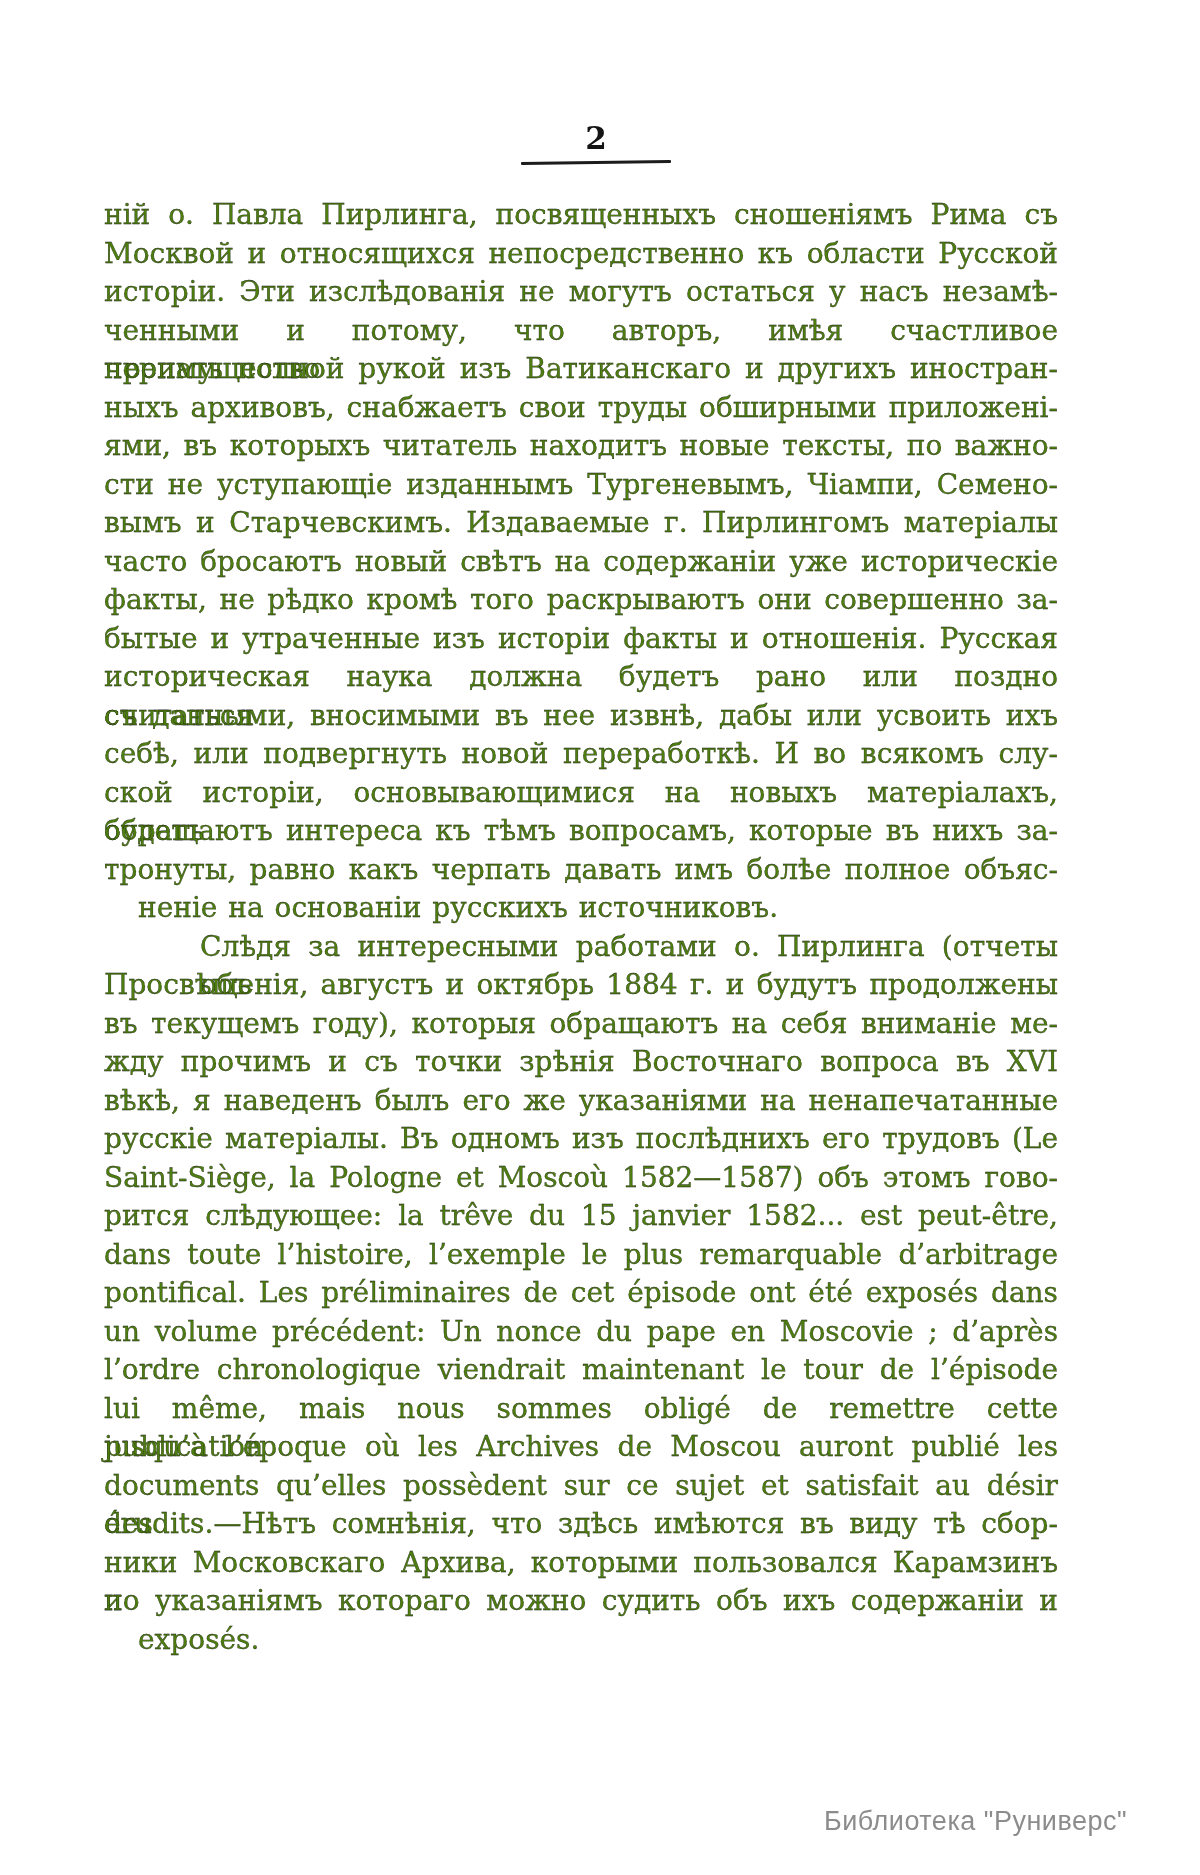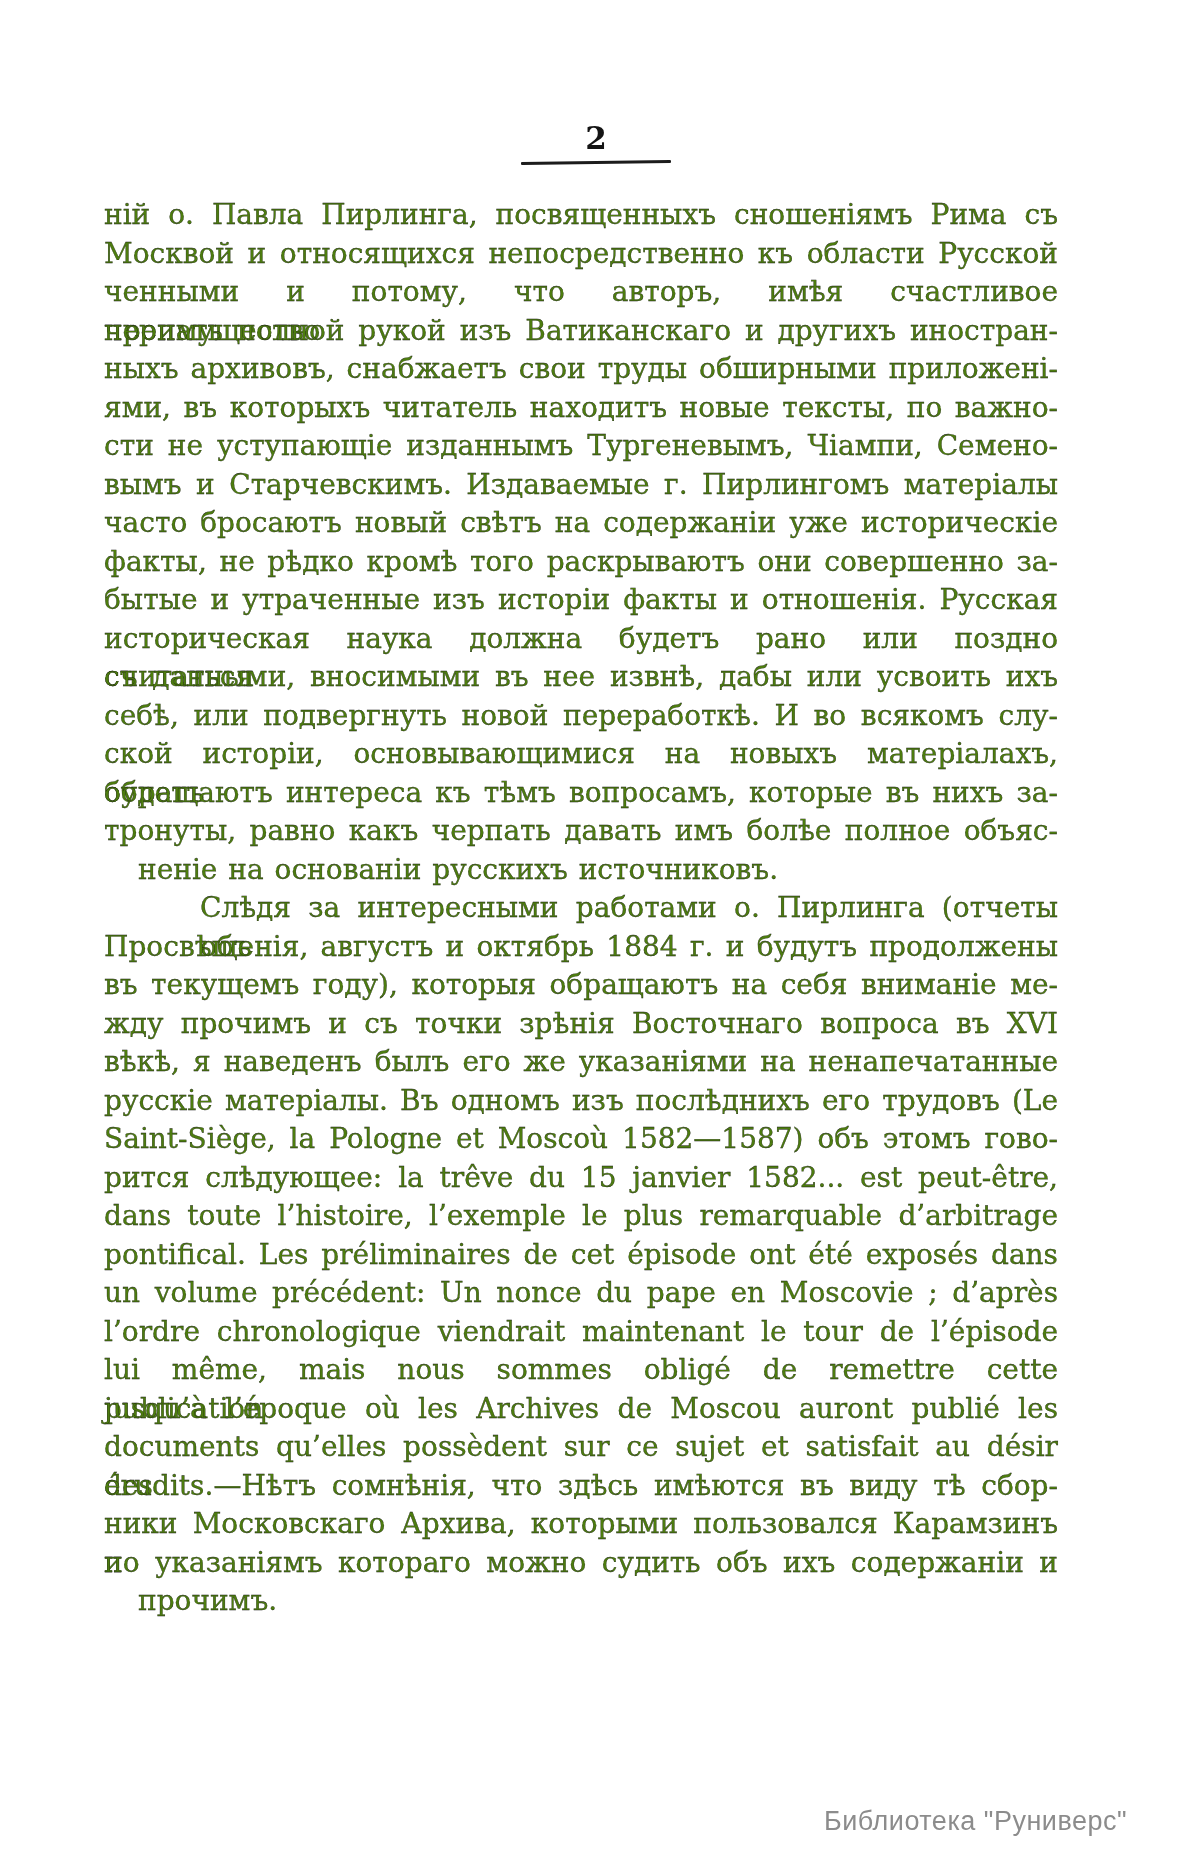--- a/index.html
+++ b/index.html
@@ -75,20 +75,21 @@
 </style>
 </head>
 <body>
 
 <div class="page" style="background: rgb(255, 255, 255);">
   <div class="page-number">2</div>
   <div class="page-rule"></div>
   <div class="text-block" style="color: #4d7c0f;">
       <div class="line">ній о. Павла Пирлинга, посвященныхъ сношеніямъ Рима съ</div>
       <div class="line">Москвой и относящихся непосредственно къ области Русской</div>
+      <div class="line">исторіи. Эти изслѣдованія не могутъ остаться у насъ незамѣ-</div>
       <div class="line">ченными и потому, что авторъ, имѣя счастливое преимущество</div>
       <div class="line">черпать полной рукой изъ Ватиканскаго и другихъ иностран-</div>
       <div class="line">ныхъ архивовъ, снабжаетъ свои труды обширными приложені-</div>
       <div class="line">ями, въ которыхъ читатель находитъ новые тексты, по важно-</div>
       <div class="line">сти не уступающіе изданнымъ Тургеневымъ, Чіампи, Семено-</div>
       <div class="line">вымъ и Старчевскимъ. Издаваемые г. Пирлингомъ матеріалы</div>
       <div class="line">часто бросаютъ новый свѣтъ на содержаніи уже историческіе</div>
       <div class="line">факты, не рѣдко кромѣ того раскрываютъ они совершенно за-</div>
       <div class="line">бытые и утраченные изъ исторіи факты и отношенія. Русская</div>
       <div class="line">историческая наука должна будетъ  рано или поздно считаться</div>
@@ -109,16 +110,16 @@
       <div class="line">dans toute l’histoire, l’exemple le plus remarquable d’arbitrage</div>
       <div class="line">pontifical. Les préliminaires de cet épisode ont été exposés dans</div>
       <div class="line">un volume précédent: Un nonce du pape en Moscovie ;  d’après</div>
       <div class="line">l’ordre chronologique viendrait maintenant le tour de l’épisode</div>
       <div class="line">lui même, mais nous sommes obligé de remettre cette publication</div>
       <div class="line">jusqu’à l’époque où les Archives de Moscou auront publié les</div>
       <div class="line">documents qu’elles possèdent sur ce sujet et satisfait au désir des</div>
       <div class="line">érudits.—Нѣтъ сомнѣнія, что здѣсь имѣются въ виду тѣ сбор-</div>
       <div class="line">ники Московскаго Архива, которыми пользовался Карамзинъ и</div>
       <div class="line">по указаніямъ котораго можно судить объ ихъ содержаніи и</div>
-      <div class="line end">прочимъ.</div>
+      <div class="line end">exposés.</div>
     </div>
   <div class="watermark" style="color: rgb(140, 140, 140);">Библиотека "Руниверс"</div>
 </div>
 
 </body></html>

